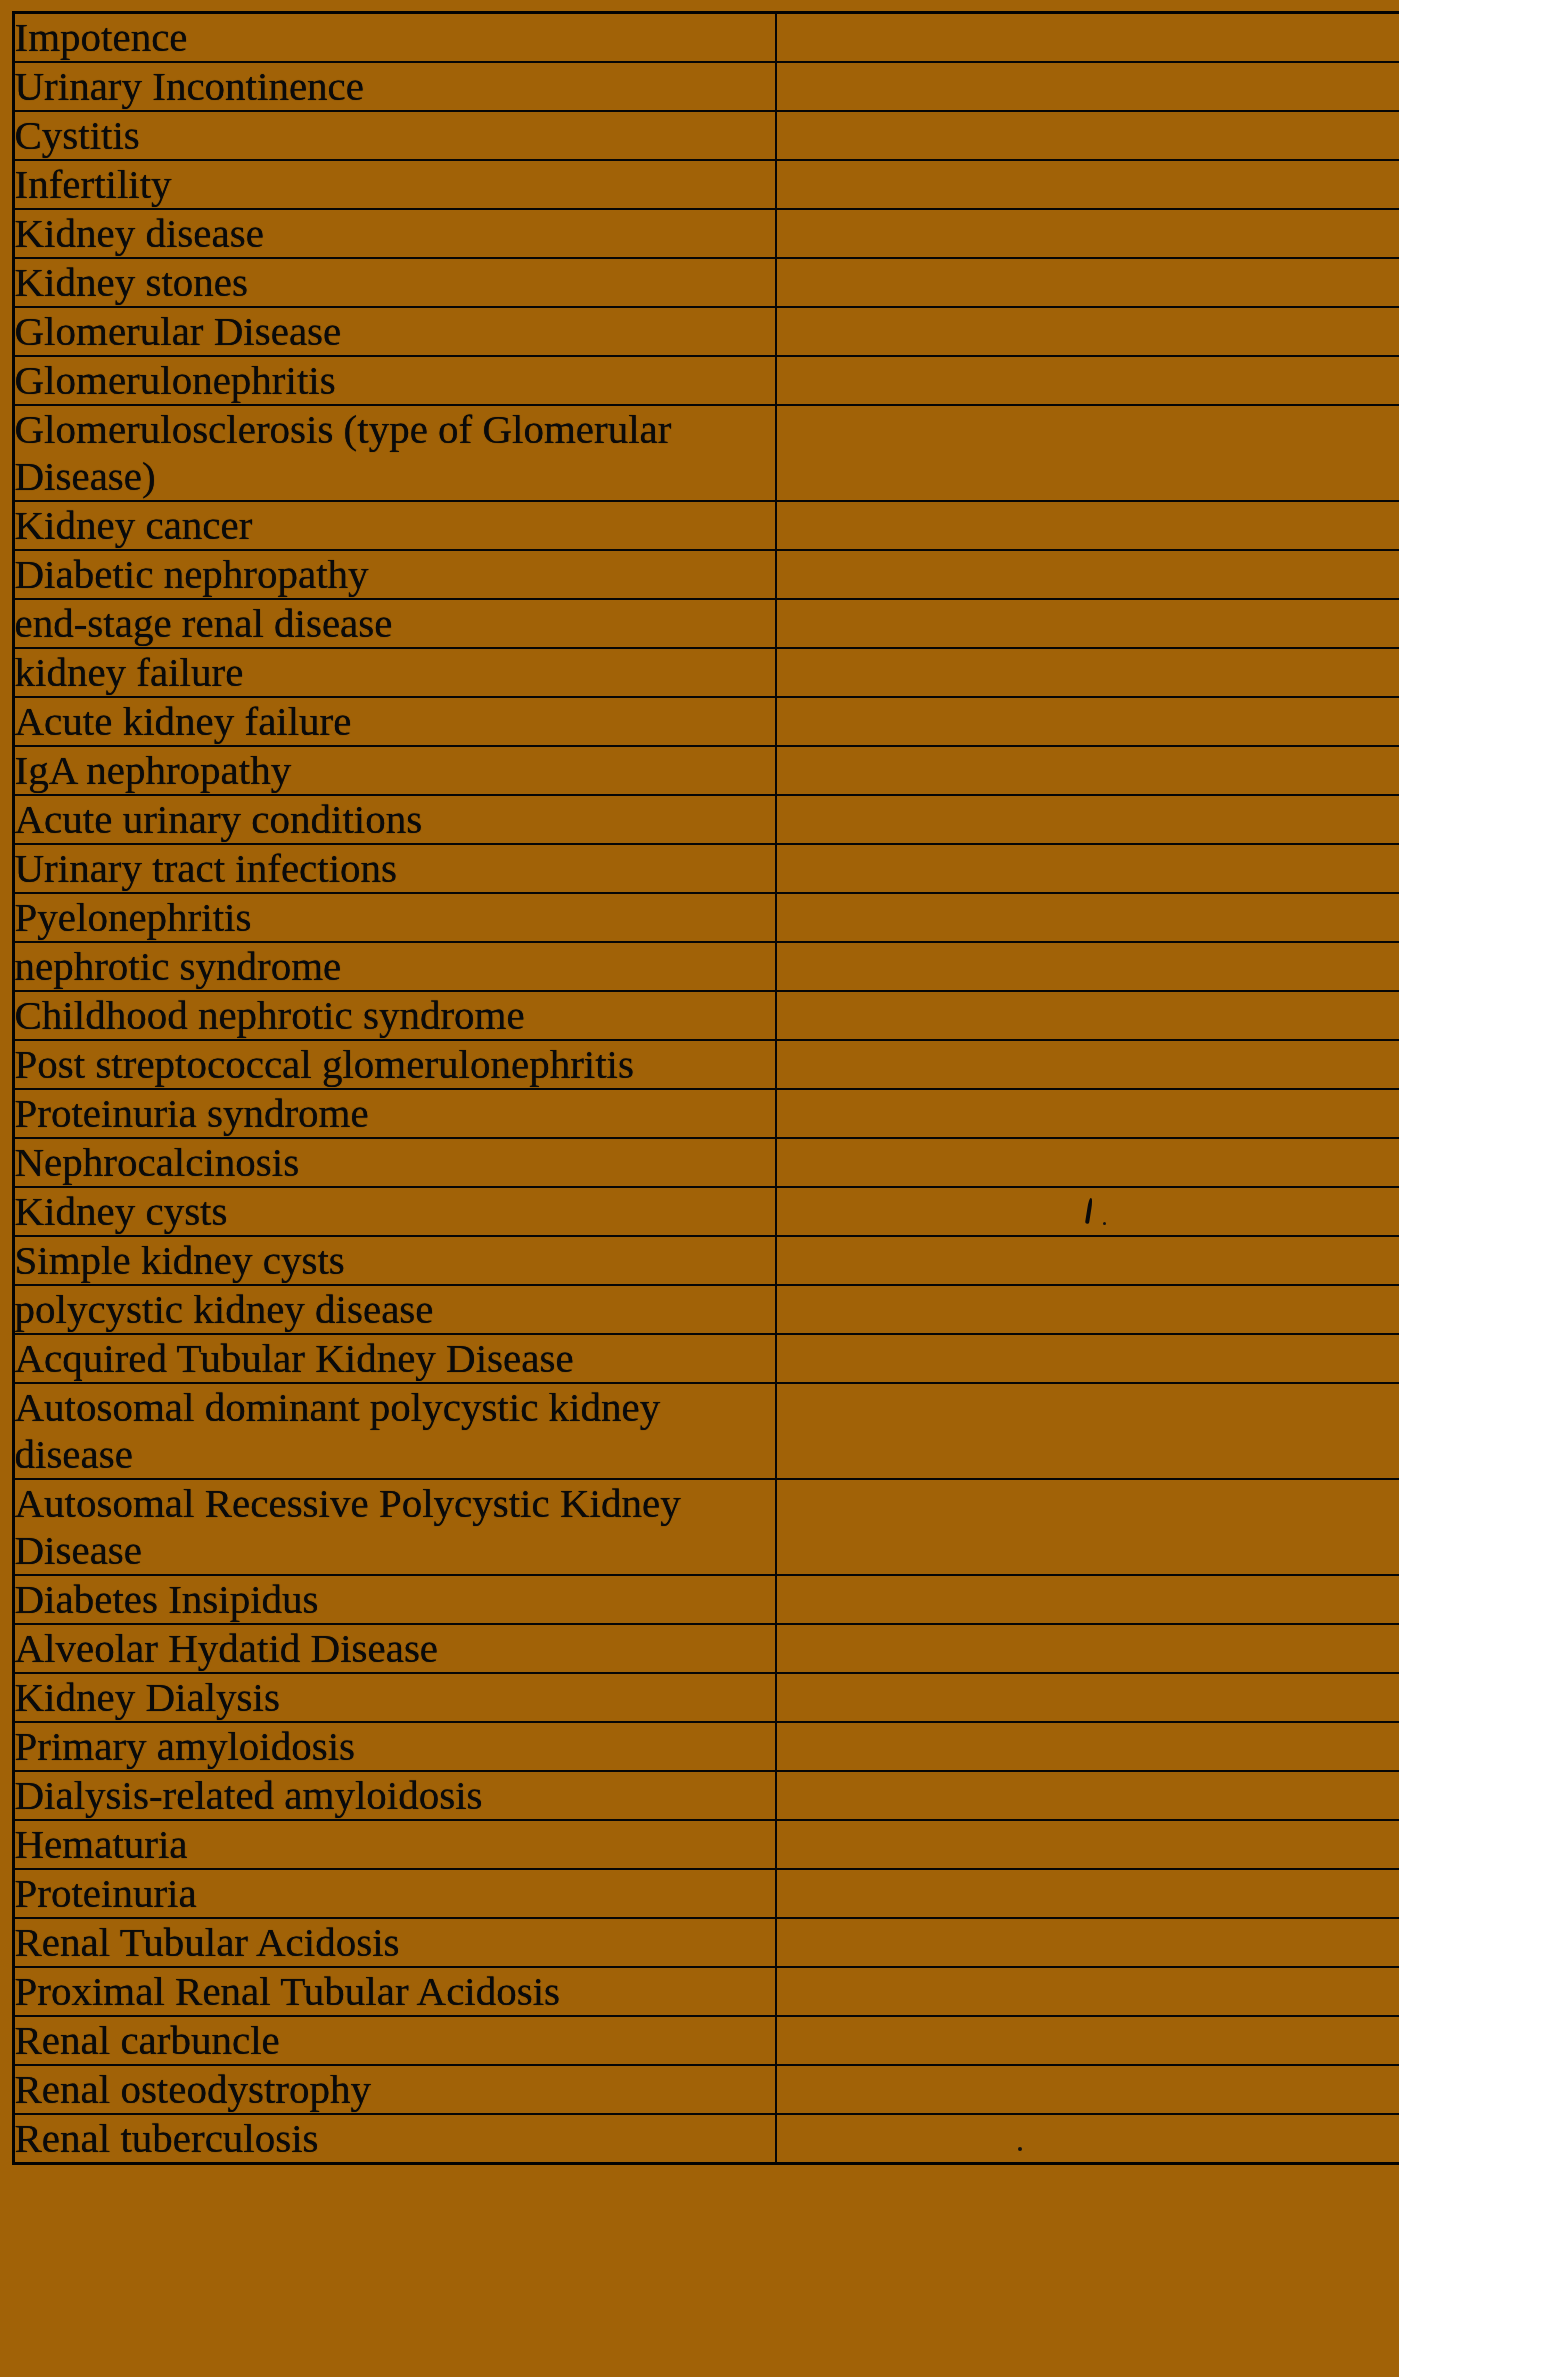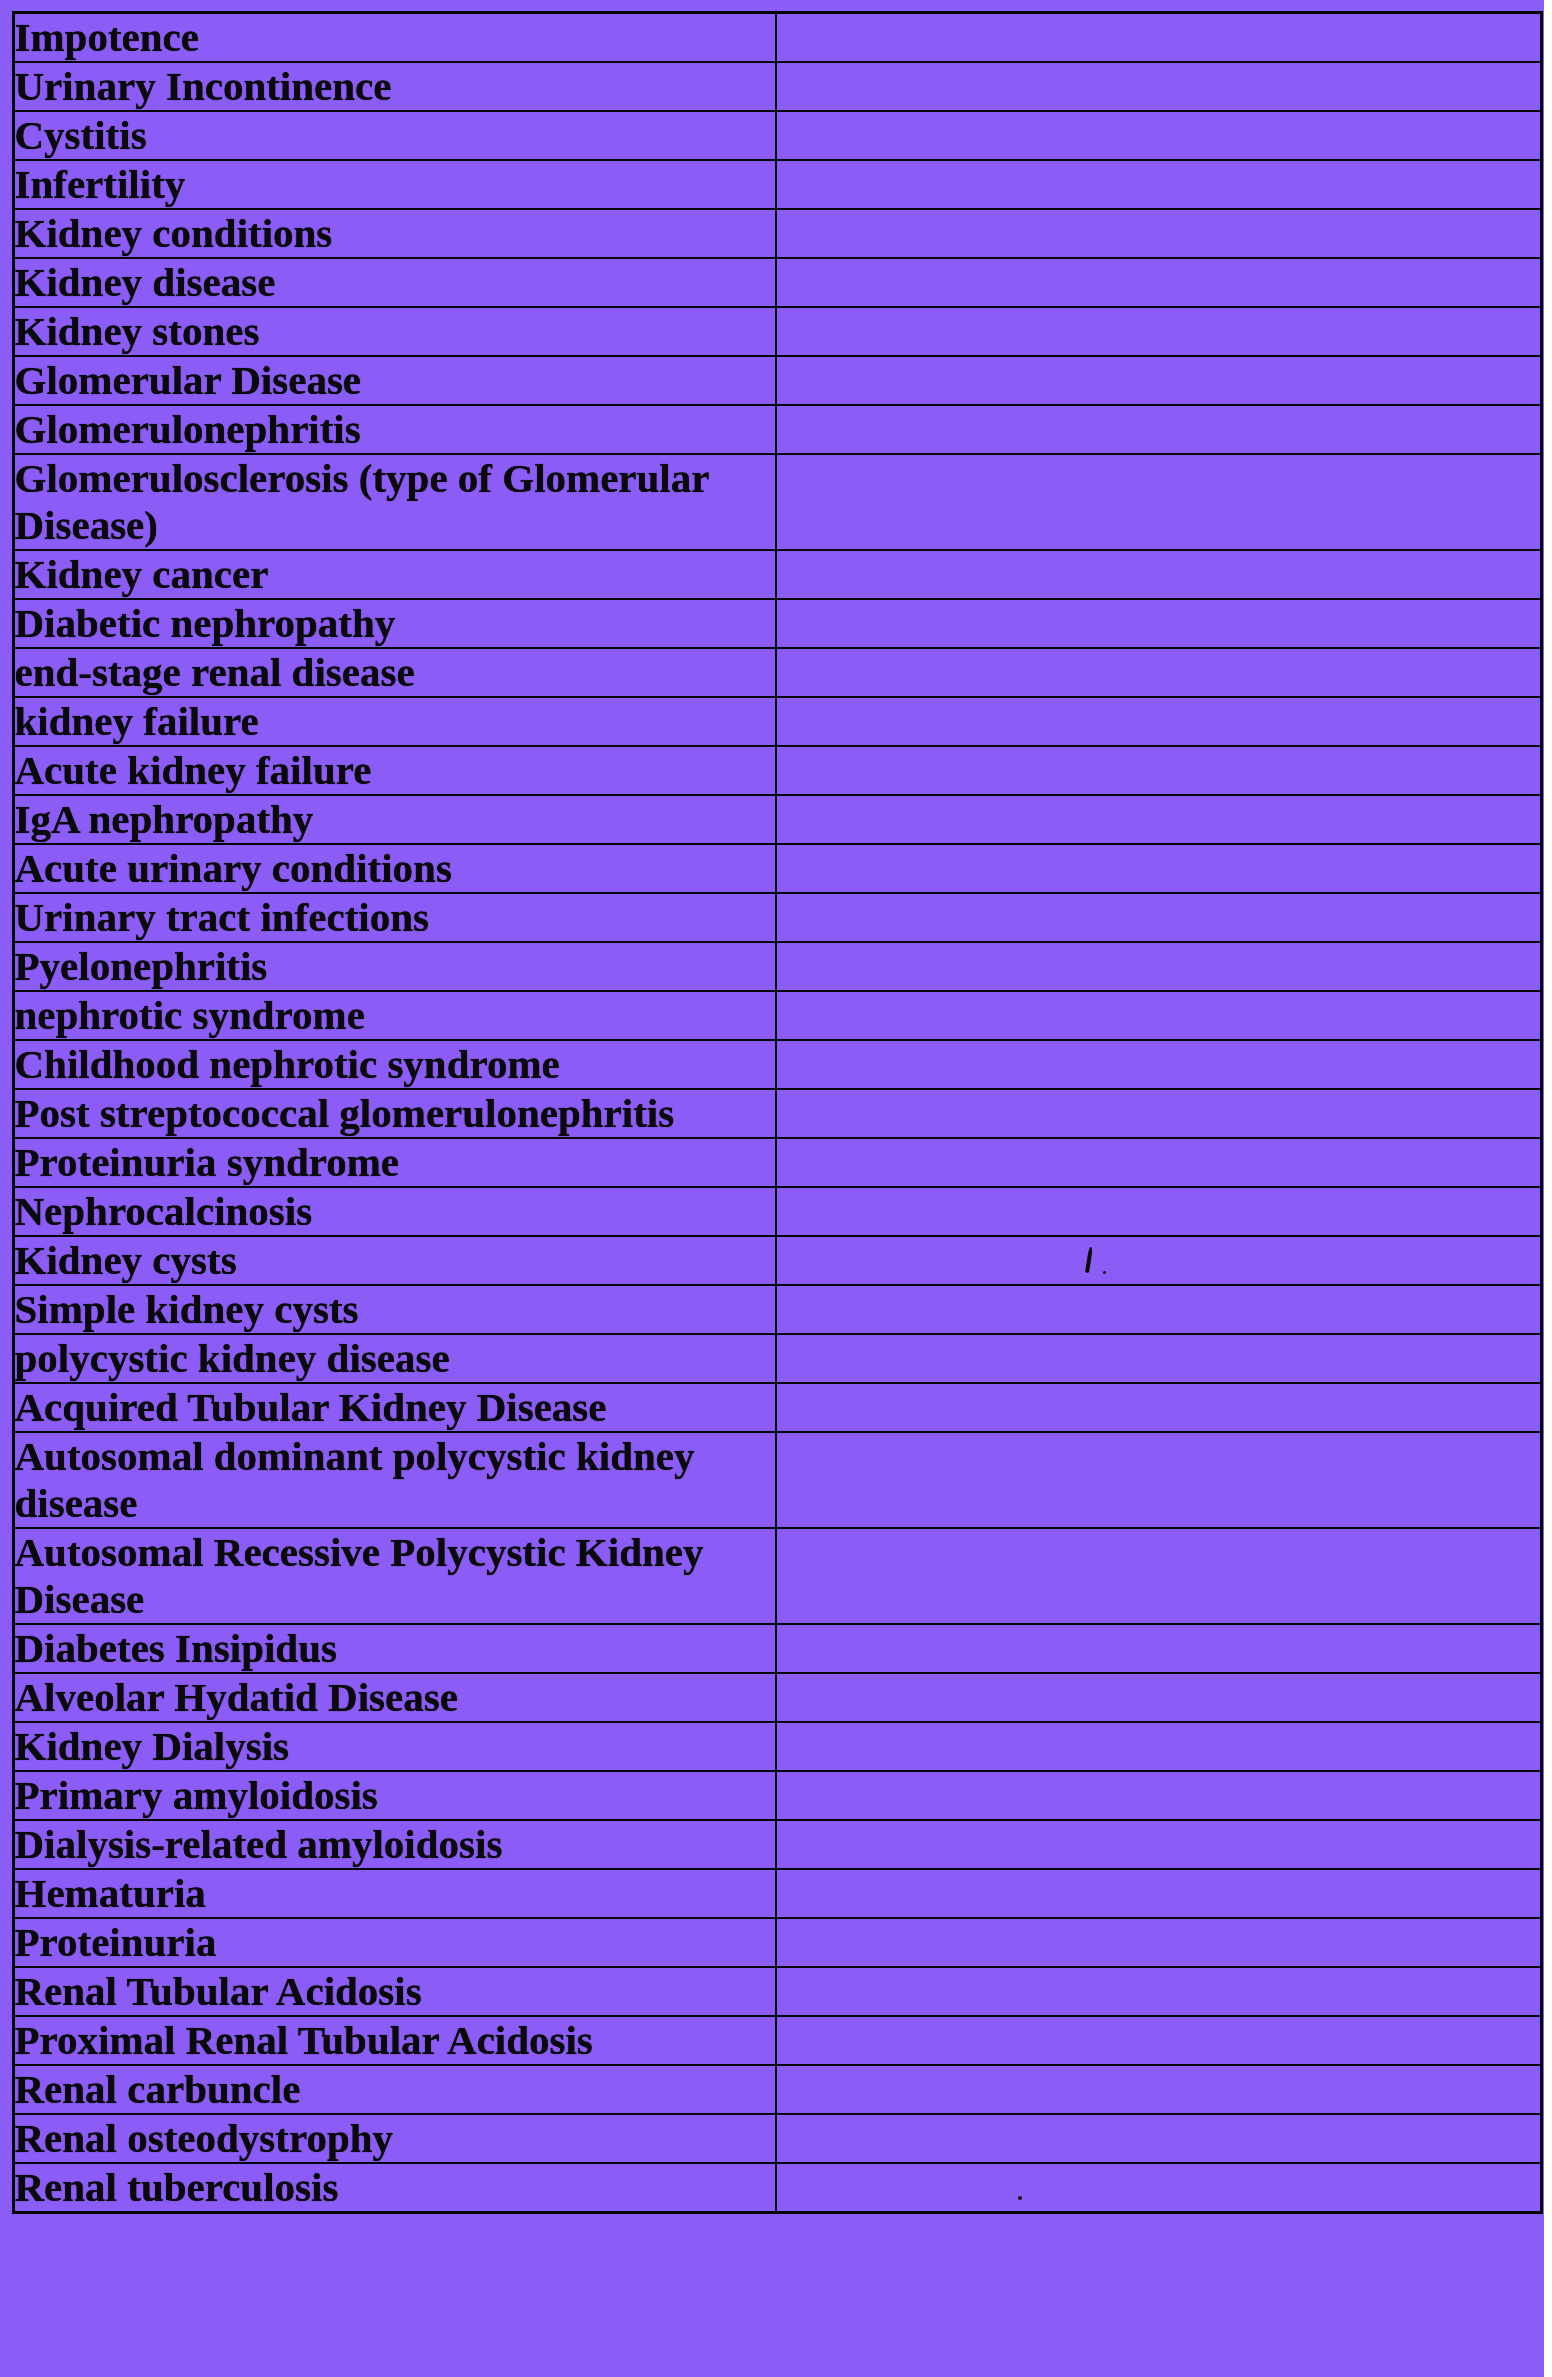--- a/index.html
+++ b/index.html
@@ -2,25 +2,24 @@
 <html style="font-size:13px"><head>
 <meta charset="utf-8">
 <style>
   html, body {
     margin: 0;
     padding: 0;
     background: #ffffff;
   }
   .page {
     position: relative;
-    width: 1544px;
+    width: 1399px;
     height: 2377px;
-    background: #8b5cf6;
+    background: #a16207;
     overflow: hidden;
-    font-weight: bold;
   }
   table.conditions {
     position: absolute;
     left: 11.5px;
     top: 10.7px;
     width: 1528px;
     border-collapse: collapse;
     table-layout: fixed;
     border: 3.3px solid #030303;
   }
@@ -93,24 +92,20 @@
         </tr>
         <tr>
           <td class="label-cell">Cystitis</td>
           <td class="value-cell"></td>
         </tr>
         <tr>
           <td class="label-cell">Infertility</td>
           <td class="value-cell"></td>
         </tr>
         <tr>
-          <td class="label-cell">Kidney conditions</td>
-          <td class="value-cell"></td>
-        </tr>
-        <tr>
           <td class="label-cell">Kidney disease</td>
           <td class="value-cell"></td>
         </tr>
         <tr>
           <td class="label-cell">Kidney stones</td>
           <td class="value-cell"></td>
         </tr>
         <tr>
           <td class="label-cell">Glomerular Disease</td>
           <td class="value-cell"></td>

